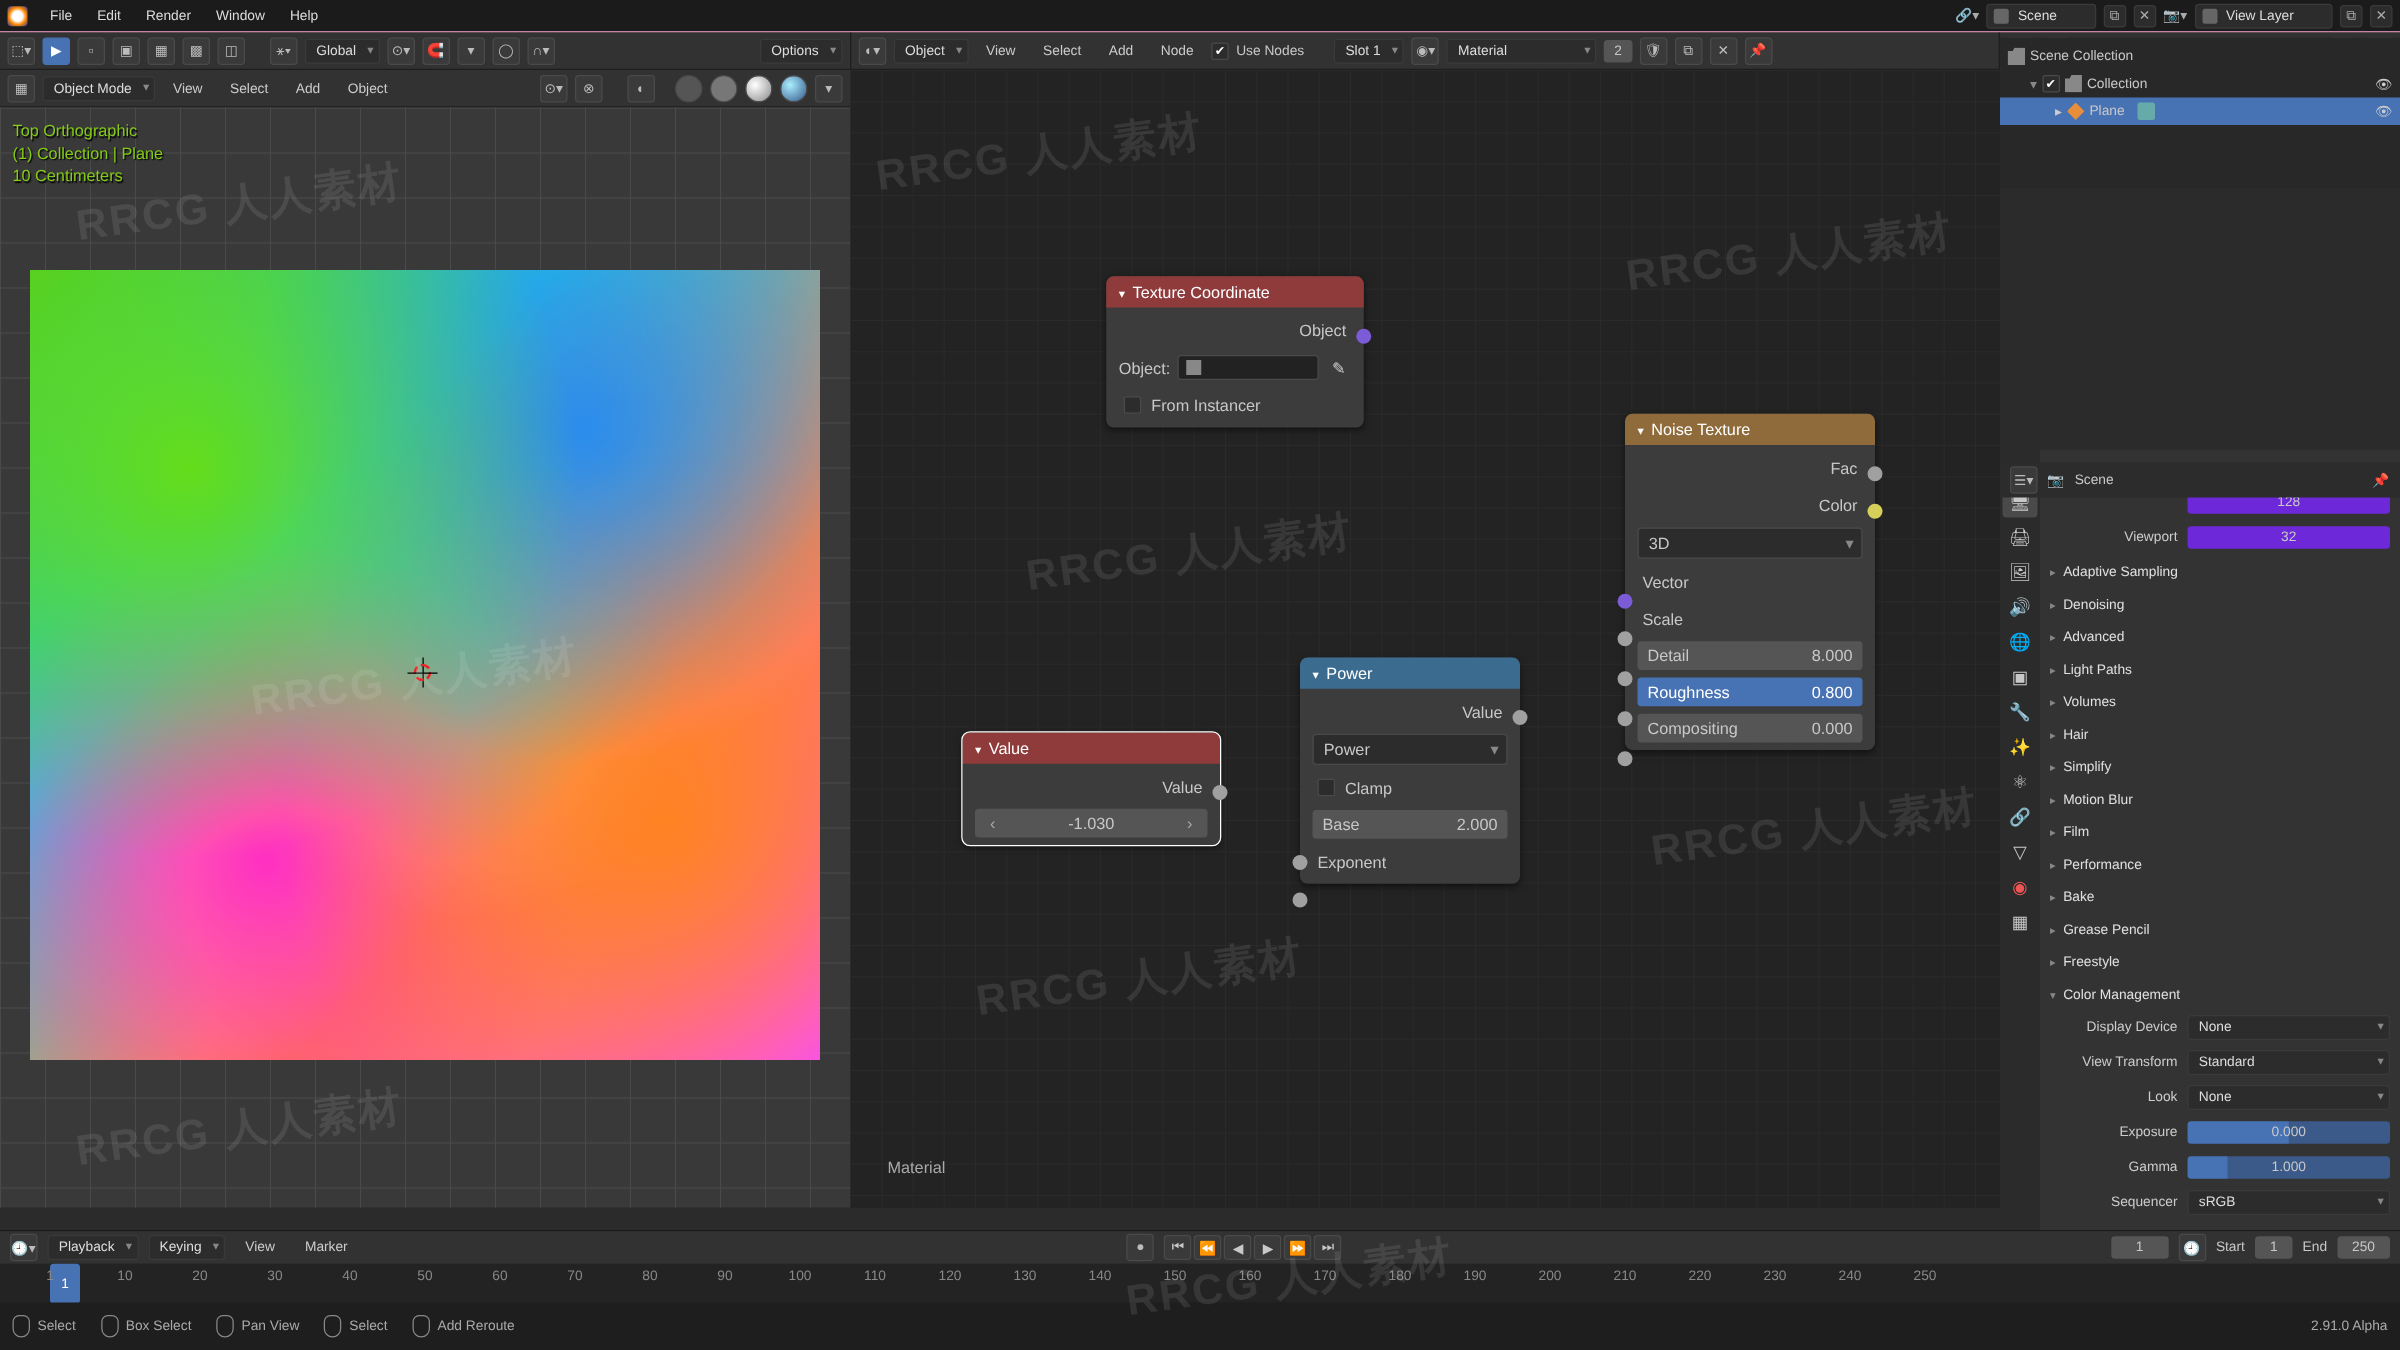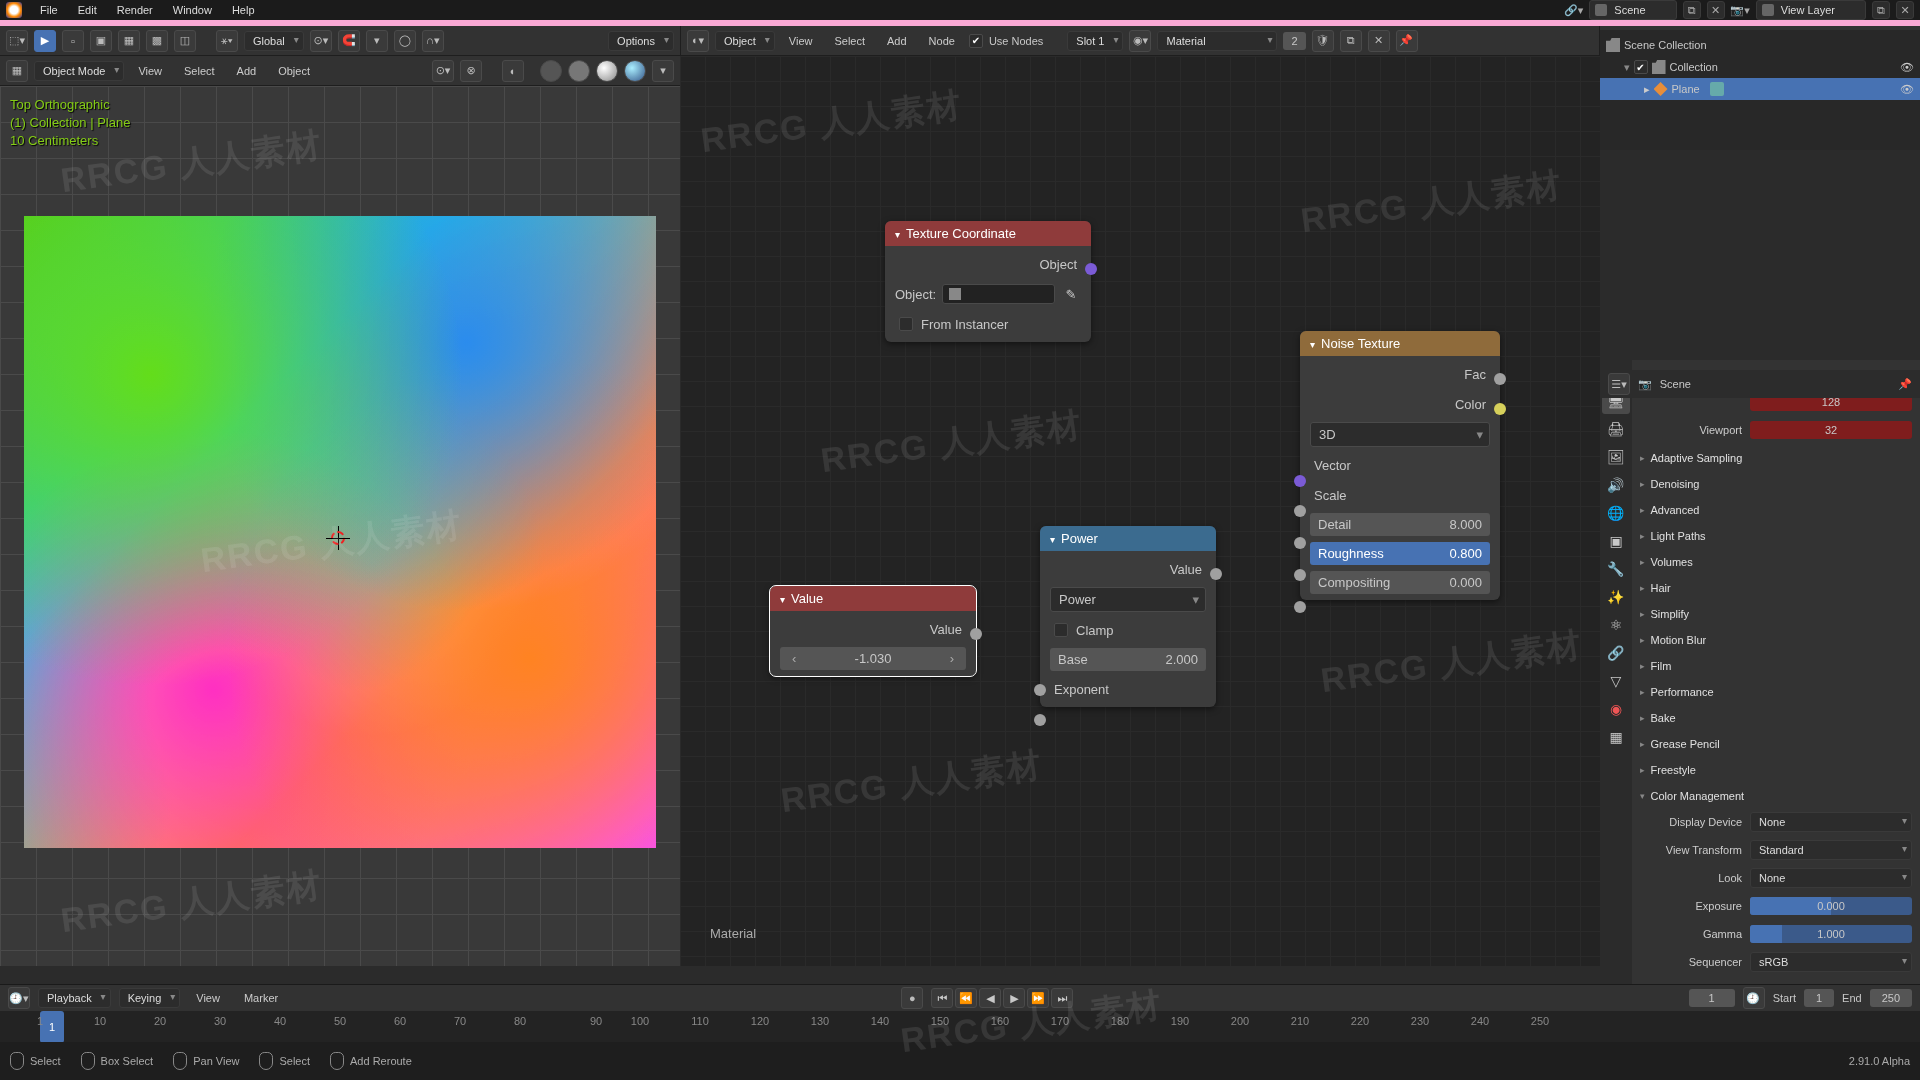--- a/index.html
+++ b/index.html
@@ -1,19 +1,19 @@
 <!DOCTYPE html>
 <html><head>
 <meta charset="utf-8">
 <style>
 * { margin:0; padding:0; box-sizing:border-box; font-family:Arial,sans-serif; -webkit-user-select:none; user-select:none; }
 body { background:#2b2b2b; color:#c8c8c8; font-size:11px; overflow:hidden; width:1920px; height:1080px; position:relative; }
 
 
-.topbar { height:26px; background:#1b1b1b; display:flex; align-items:center; padding:0 6px; border-bottom:6px solid #f9a8d4; }
+.topbar { height:26px; background:#1b1b1b; display:flex; align-items:center; padding:0 6px; border-bottom:1px solid #f9a8d4; }
 .topbar .logo { width:16px; height:16px; background:radial-gradient(circle,#fff 35%,#f80 60%,#23a 100%); border-radius:3px; margin-right:8px; }
 .topbar .menu-item { padding:4px 10px; color:#ddd; cursor:pointer; }
 .topbar .tabs { margin-left:20px; display:flex; gap:0; }
 .topbar .tab { padding:5px 14px; color:#888; background:#1b1b1b; border-radius:4px 4px 0 0; cursor:pointer; }
 .topbar .tab.active { background:#3a3a3a; color:#eee; }
 .topbar .tab-plus { padding:5px 10px; color:#888; cursor:pointer; }
 .topbar .right { margin-left:auto; display:flex; gap:6px; align-items:center; }
 .topbar .scene-field { background:#2c2c2c; border:1px solid #3a3a3a; border-radius:3px; padding:3px 30px 3px 24px; color:#ddd; position:relative; }
 .topbar .scene-field::before { content:''; position:absolute; left:5px; top:50%; width:12px; height:12px; background:#666; border-radius:2px; transform:translateY(-50%); }
 .xbtn { width:18px; height:18px; background:#2c2c2c; border:1px solid #3a3a3a; border-radius:3px; display:flex; align-items:center; justify-content:center; color:#aaa; cursor:pointer; }
@@ -107,21 +107,21 @@
 .props-scene-hdr { position:absolute; left:1600px; top:370px; width:320px; height:28px; background:#2c2c2c; display:flex; align-items:center; padding:0 8px; gap:8px; z-index:3; }
 
 
 .props-tabs { width:32px; background:#2b2b2b; display:flex; flex-direction:column; padding-top:28px; gap:2px; }
 .ptab { width:28px; height:26px; margin:0 auto; border-radius:3px; display:flex; align-items:center; justify-content:center; cursor:pointer; font-size:14px;}
 .ptab.active { background:#4a4a4a; }
 .props-body { flex:1; overflow-y:auto; padding:30px 8px 8px; }
 .prop-row { display:flex; align-items:center; height:24px; margin-bottom:4px; }
 .prop-row .lbl { flex:0 0 110px; text-align:right; padding-right:8px; color:#ccc; }
 .prop-row .val { flex:1; }
-.prop-row .num { background:#7f1d1d; border-radius:3px; padding:3px 8px; text-align:center; }
+.prop-row .num { background:#6d28d9; border-radius:3px; padding:3px 8px; text-align:center; }
 .prop-row .slider { background:#3b5a8a; border-radius:3px; padding:3px 8px; text-align:center; position:relative; overflow:hidden; }
 .prop-row .slider .fill { position:absolute; left:0; top:0; bottom:0; background:#4772b3; }
 .prop-row .slider span { position:relative; }
 .panel-hdr { display:flex; align-items:center; height:24px; color:#e0e0e0; gap:6px; cursor:pointer; margin:2px 0; }
 .panel-hdr::before { content:'▸'; font-size:9px; color:#888; }
 .panel-hdr.open::before { content:'▾'; }
 
 
 .timeline { position:absolute; left:0; bottom:38px; right:0; height:58px; background:#2c2c2c; border-top:1px solid #1a1a1a; }
 .tl-hdr { height:26px; display:flex; align-items:center; padding:0 8px; gap:8px; background:#323232; }
@@ -517,21 +517,21 @@
     <div class="tl-cursor" style="left:40px">1</div>
   <div class="tick" style="left: 40px;">1</div>
       <div class="tick" style="left: 100px;">10</div>
       <div class="tick" style="left: 160px;">20</div>
       <div class="tick" style="left: 220px;">30</div>
       <div class="tick" style="left: 280px;">40</div>
       <div class="tick" style="left: 340px;">50</div>
       <div class="tick" style="left: 400px;">60</div>
       <div class="tick" style="left: 460px;">70</div>
       <div class="tick" style="left: 520px;">80</div>
-      <div class="tick" style="left: 580px; margin-left: 16px;">90</div>
+      <div class="tick" style="left: 580px;">90</div>
       <div class="tick" style="left: 640px;">100</div>
       <div class="tick" style="left: 700px;">110</div>
       <div class="tick" style="left: 760px;">120</div>
       <div class="tick" style="left: 820px;">130</div>
       <div class="tick" style="left: 880px;">140</div>
       <div class="tick" style="left: 940px;">150</div>
       <div class="tick" style="left: 1000px;">160</div>
       <div class="tick" style="left: 1060px;">170</div>
       <div class="tick" style="left: 1120px;">180</div>
       <div class="tick" style="left: 1180px;">190</div>

